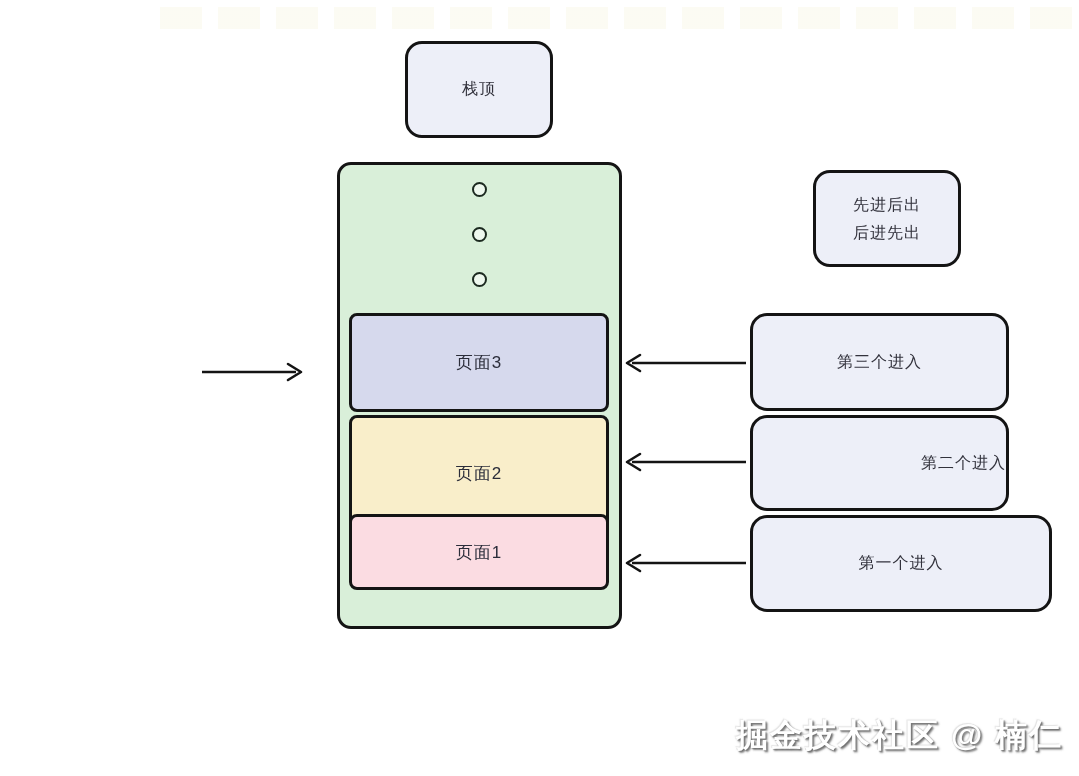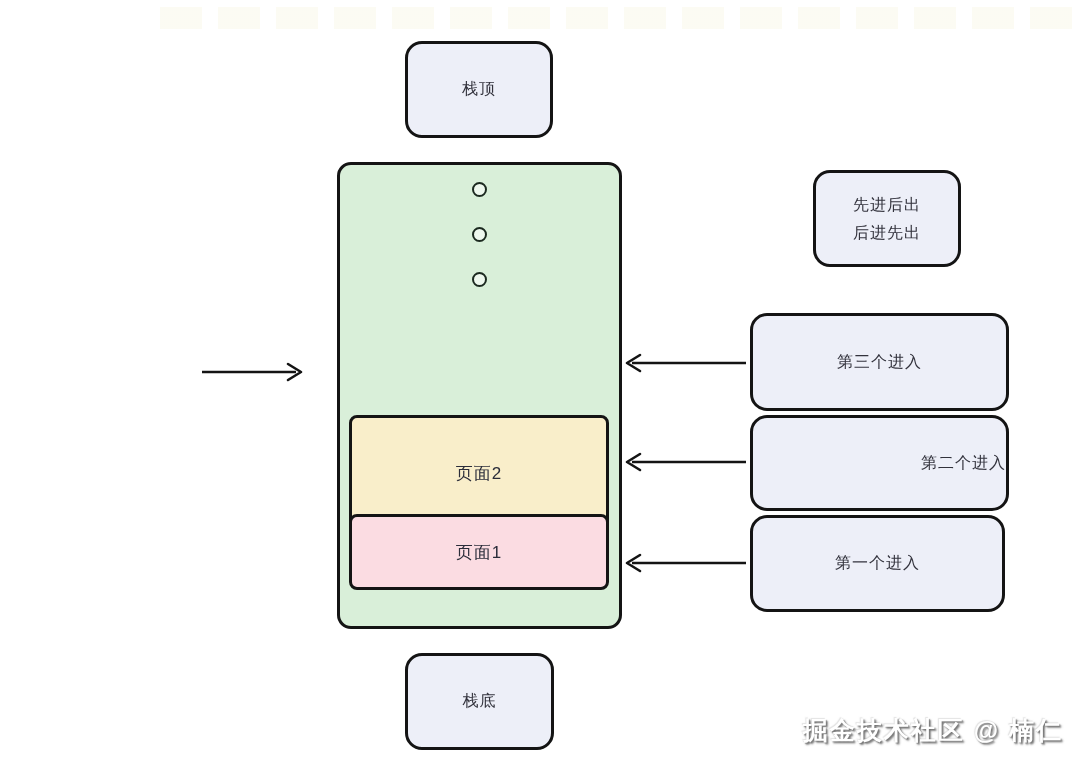--- a/index.html
+++ b/index.html
@@ -30,40 +30,43 @@
   .page-box{
     position:absolute;box-sizing:border-box;left:9px;width:260px;
     border:3px solid #141414;border-radius:8px;
     display:flex;align-items:center;justify-content:center;
     font-size:17px;letter-spacing:1px;color:#2b2d3a;
   }
   .arrow{position:absolute;}
   .two-line{flex-direction:column;line-height:1.7;}
   .watermark{
     position:absolute;right:16px;top:714px;
-    font-size:25px;font-weight:bold;letter-spacing:2px;color:#ffffff;
+    font-size:32px;font-weight:bold;letter-spacing:2px;color:#ffffff;
     text-shadow:2px 2px 2px rgba(90,90,90,.75),1px 1px 1px rgba(120,120,120,.6),-1px -1px 1px rgba(200,200,200,.5);
   }
 </style>
 </head>
 <body>
 
 <div class="canvas">
 
   <div class="ghost-strip"></div>
 
   <div class="box side-box" style="left:405px;top:41px;width:148px;height:97px;">
     <span>栈顶</span>
   </div>
 
   <div class="stack-container">
     <div class="dot" style="top:17px;"></div>
     <div class="dot" style="top:62px;"></div>
     <div class="dot" style="top:107px;"></div>
 
+    <div class="page-box" style="top: 148px; height: 99px; background-color: rgb(214, 217, 237);">
+      <span>页面3</span>
+    </div>
     <div class="page-box" style="top: 250px; height: 117px; background-color: rgb(249, 238, 202);">
       <span>页面2</span>
     </div>
     <div class="page-box" style="top: 349px; height: 76px; background-color: rgb(251, 220, 226);">
       <span>页面1</span>
     </div>
   </div>
 
   <svg class="arrow" style="left:200px;top:360px;" width="106" height="24" viewBox="0 0 106 24">
     <line x1="2" y1="12" x2="96" y2="12" stroke="#141414" stroke-width="2.6"></line>
@@ -84,27 +87,24 @@
   </svg>
 
   <div class="box side-box" style="left:750px;top:415px;width:259px;height:96px;justify-content:flex-end;">
     <span>第二个进入</span>
   </div>
   <svg class="arrow" style="left:622px;top:450px;" width="126" height="24" viewBox="0 0 126 24">
     <line x1="124" y1="12" x2="10" y2="12" stroke="#141414" stroke-width="2.6"></line>
     <path d="M18 4 L5 12 L18 20" fill="none" stroke="#141414" stroke-width="2.6" stroke-linecap="round" stroke-linejoin="round"></path>
   </svg>
 
-  <div class="box side-box" style="left:750px;top:515px;width:255px;height:97px;">
+  <div class="box side-box" style="left:750px;top:515px;width:302px;height:97px;">
     <span>第一个进入</span>
   </div>
   <svg class="arrow" style="left:622px;top:551px;" width="126" height="24" viewBox="0 0 126 24">
     <line x1="124" y1="12" x2="10" y2="12" stroke="#141414" stroke-width="2.6"></line>
     <path d="M18 4 L5 12 L18 20" fill="none" stroke="#141414" stroke-width="2.6" stroke-linecap="round" stroke-linejoin="round"></path>
   </svg>
 
-  <div class="box side-box" style="left:405px;top:653px;width:149px;height:97px;">
-    <span>栈底</span>
-  </div>
 
   <div class="watermark">掘金技术社区 @ 楠仁</div>
 
 </div>
 
 </body></html>

